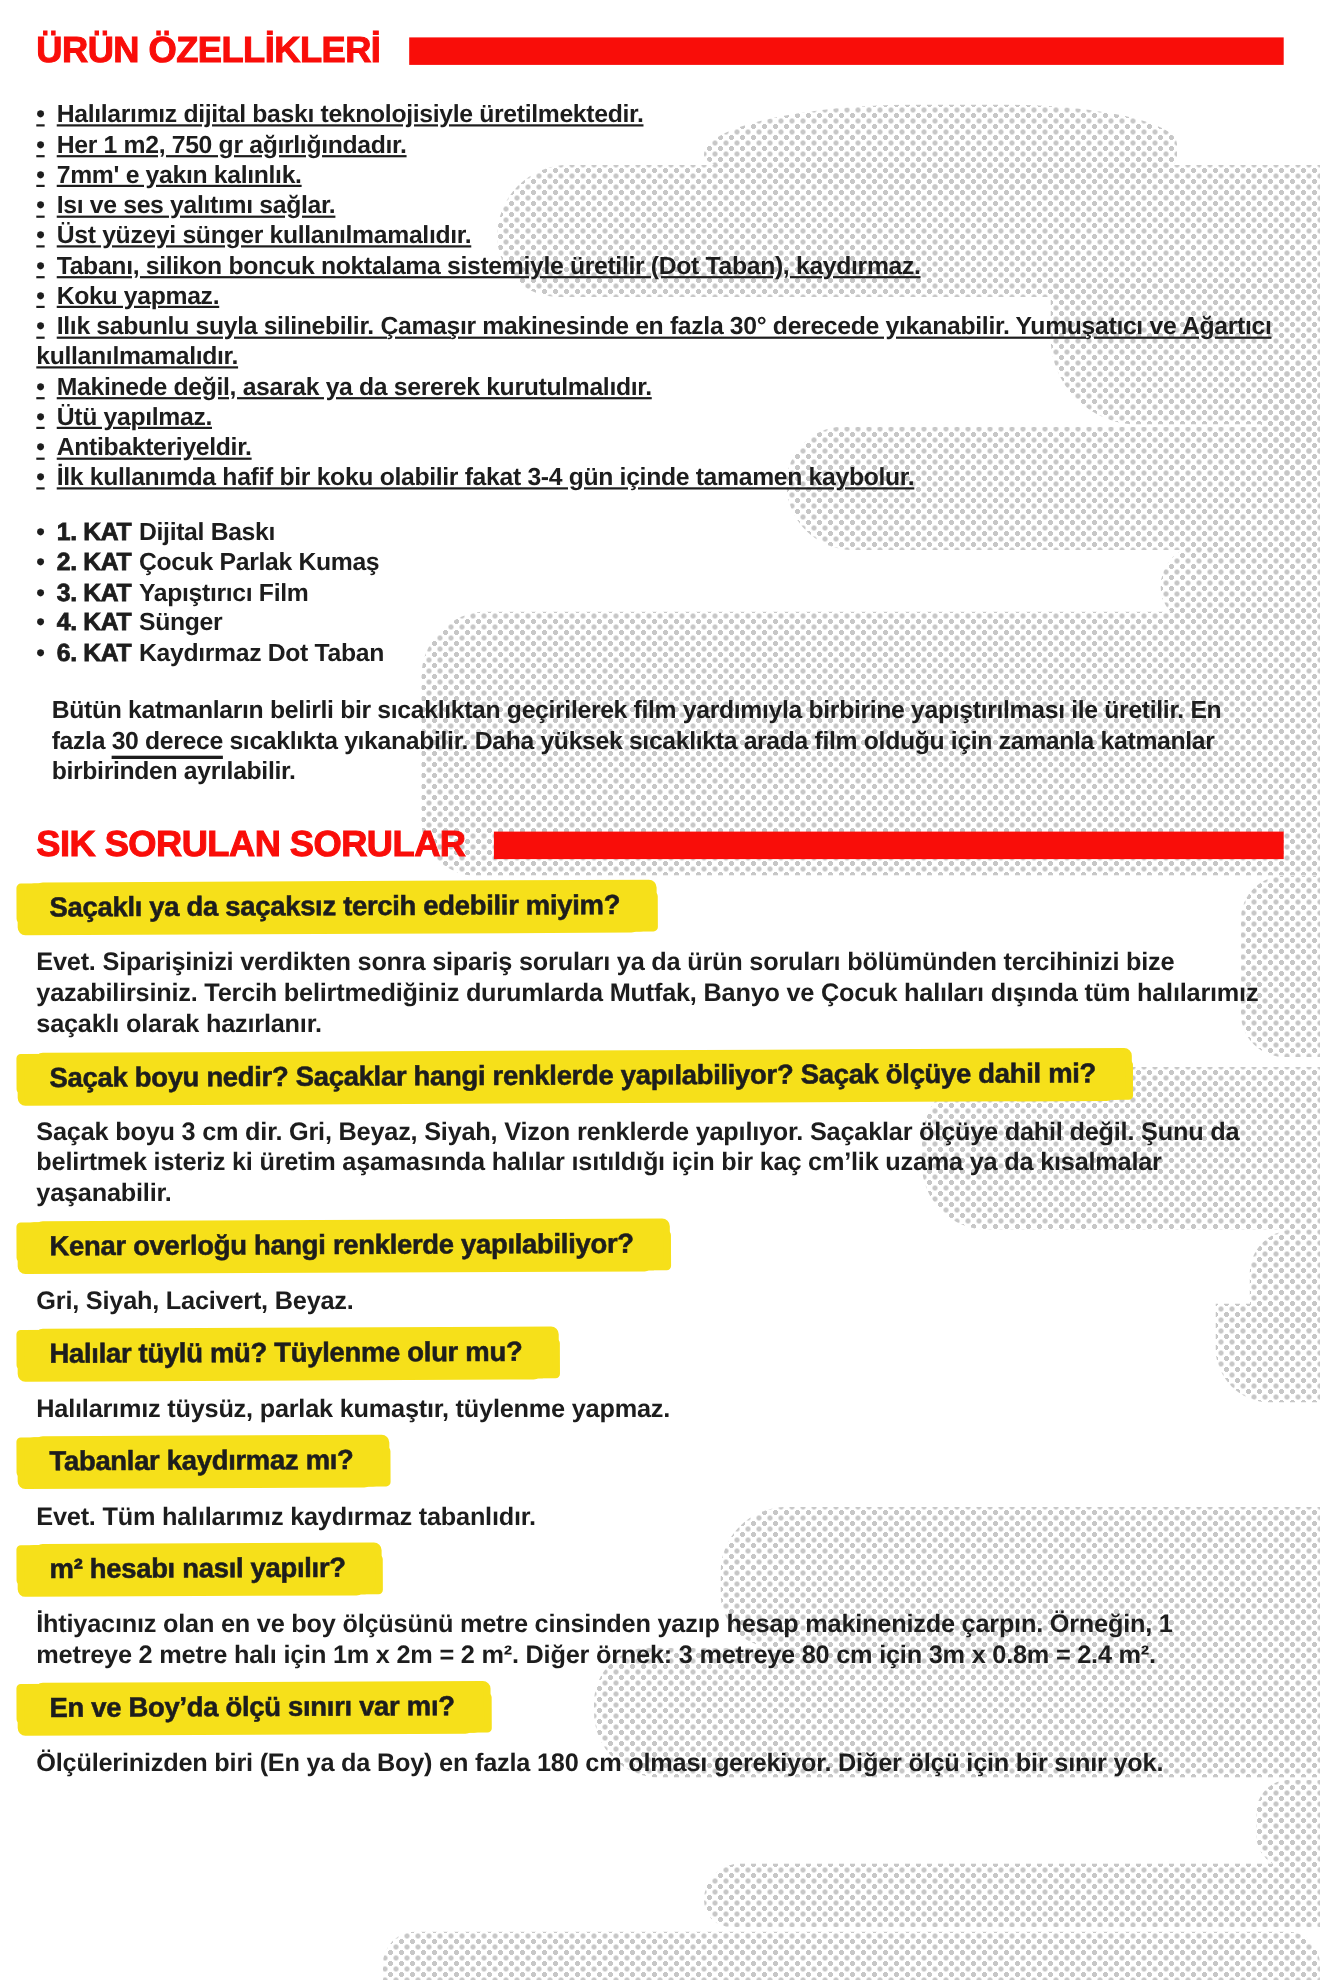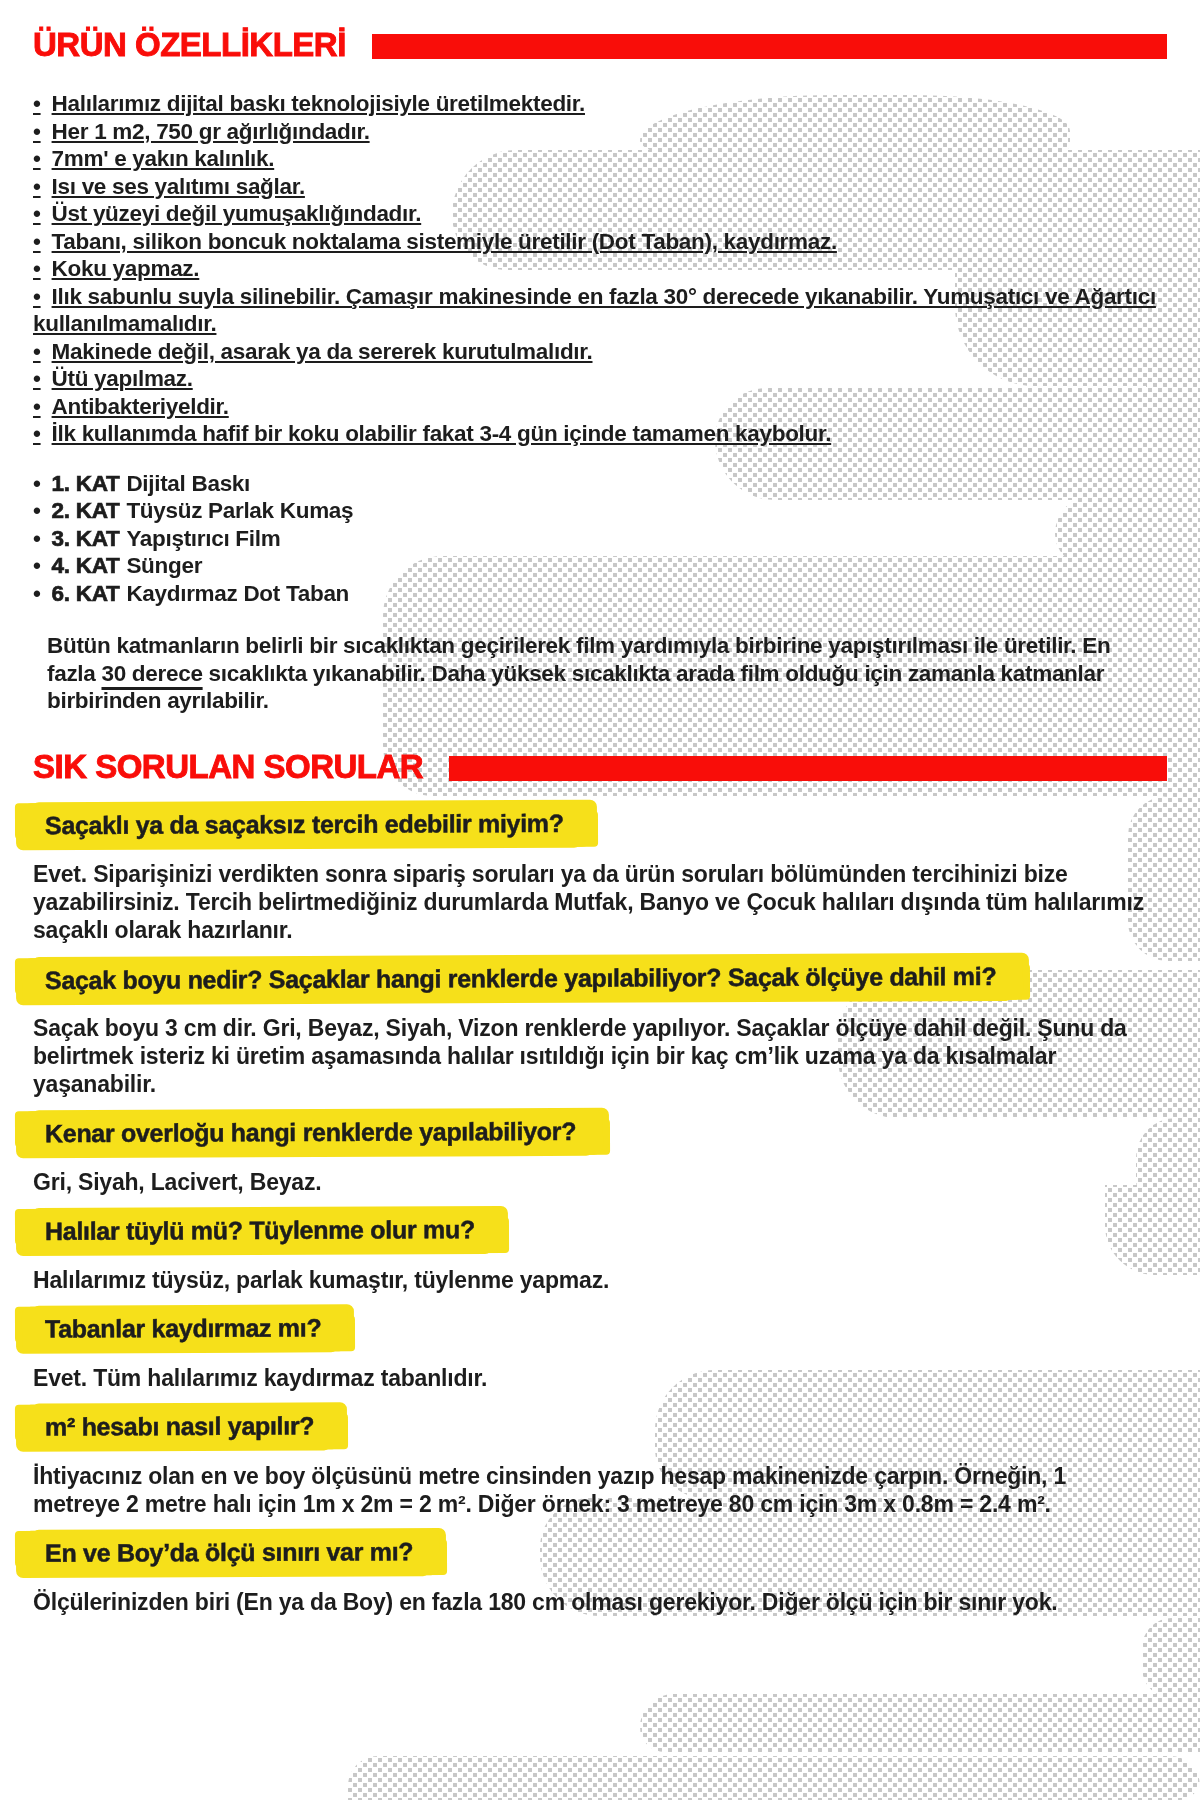--- a/index.html
+++ b/index.html
@@ -8,21 +8,20 @@
     --dot:#C7C7C7;
     --ink:#1D1D1D;
     --bg:#FFFFFF;
   }
   *{box-sizing:border-box;}
   html,body{margin:0;padding:0;background:#fff;}
   .page{
     position:relative;width:1200px;height:1800px;overflow:hidden;
     background:var(--bg);color:var(--ink);
     font-family:"Liberation Sans","DejaVu Sans",sans-serif;
-    border-radius:21px;
   }
   
   .dots{
     position:absolute;z-index:1;
     background-image:
       radial-gradient(circle,var(--dot) 2.1px,transparent 2.5px),
       radial-gradient(circle,var(--dot) 2.1px,transparent 2.5px);
     background-size:10px 10px;
     background-position:0 0,5px 5px;
     background-attachment:fixed;
@@ -94,35 +93,35 @@
     <section class="sec-features">
       <div class="h-row">
         <h1 class="h-title">ÜRÜN ÖZELLİKLERİ</h1>
         <div class="h-bar"></div>
       </div>
       <ul class="blist">
         <li><span>Halılarımız dijital baskı teknolojisiyle üretilmektedir.</span></li>
         <li><span>Her 1 m2, 750 gr ağırlığındadır.</span></li>
         <li><span>7mm' e yakın kalınlık.</span></li>
         <li><span>Isı ve ses yalıtımı sağlar.</span></li>
-        <li><span>Üst yüzeyi değil yumuşaklığındadır.</span></li>
+        <li><span>Üst yüzeyi sünger kullanılmamalıdır.</span></li>
         <li><span>Tabanı, silikon boncuk noktalama sistemiyle üretilir (Dot Taban), kaydırmaz.</span></li>
         <li><span>Koku yapmaz.</span></li>
         <li><span>Ilık sabunlu suyla silinebilir. Çamaşır makinesinde en fazla 30° derecede yıkanabilir. Yumuşatıcı ve Ağartıcı kullanılmamalıdır.</span></li>
         <li><span>Makinede değil, asarak ya da sererek kurutulmalıdır.</span></li>
         <li><span>Ütü yapılmaz.</span></li>
         <li><span>Antibakteriyeldir.</span></li>
         <li><span>İlk kullanımda hafif bir koku olabilir fakat 3-4 gün içinde tamamen kaybolur.</span></li>
       </ul>
     </section>
 
     <section class="sec-how">
       <ul class="kats">
         <li><b class="kat">1. KAT</b><span>Dijital Baskı</span></li>
-        <li><b class="kat">2. KAT</b><span>Tüysüz Parlak Kumaş</span></li>
+        <li><b class="kat">2. KAT</b><span>Çocuk Parlak Kumaş</span></li>
         <li><b class="kat">3. KAT</b><span>Yapıştırıcı Film</span></li>
         <li><b class="kat">4. KAT</b><span>Sünger</span></li>
         <li><b class="kat">6. KAT</b><span>Kaydırmaz Dot Taban</span></li>
       </ul>
       <p class="note"><span>Bütün katmanların belirli bir sıcaklıktan geçirilerek film yardımıyla birbirine yapıştırılması ile üretilir. En fazla </span><span class="u">30 derece</span><span> sıcaklıkta yıkanabilir. Daha yüksek sıcaklıkta arada film olduğu için zamanla katmanlar birbirinden ayrılabilir.</span></p>
     </section>
 
     <section class="sec-faq">
       <div class="h-row">
         <h2 class="h-title">SIK SORULAN SORULAR</h2>

